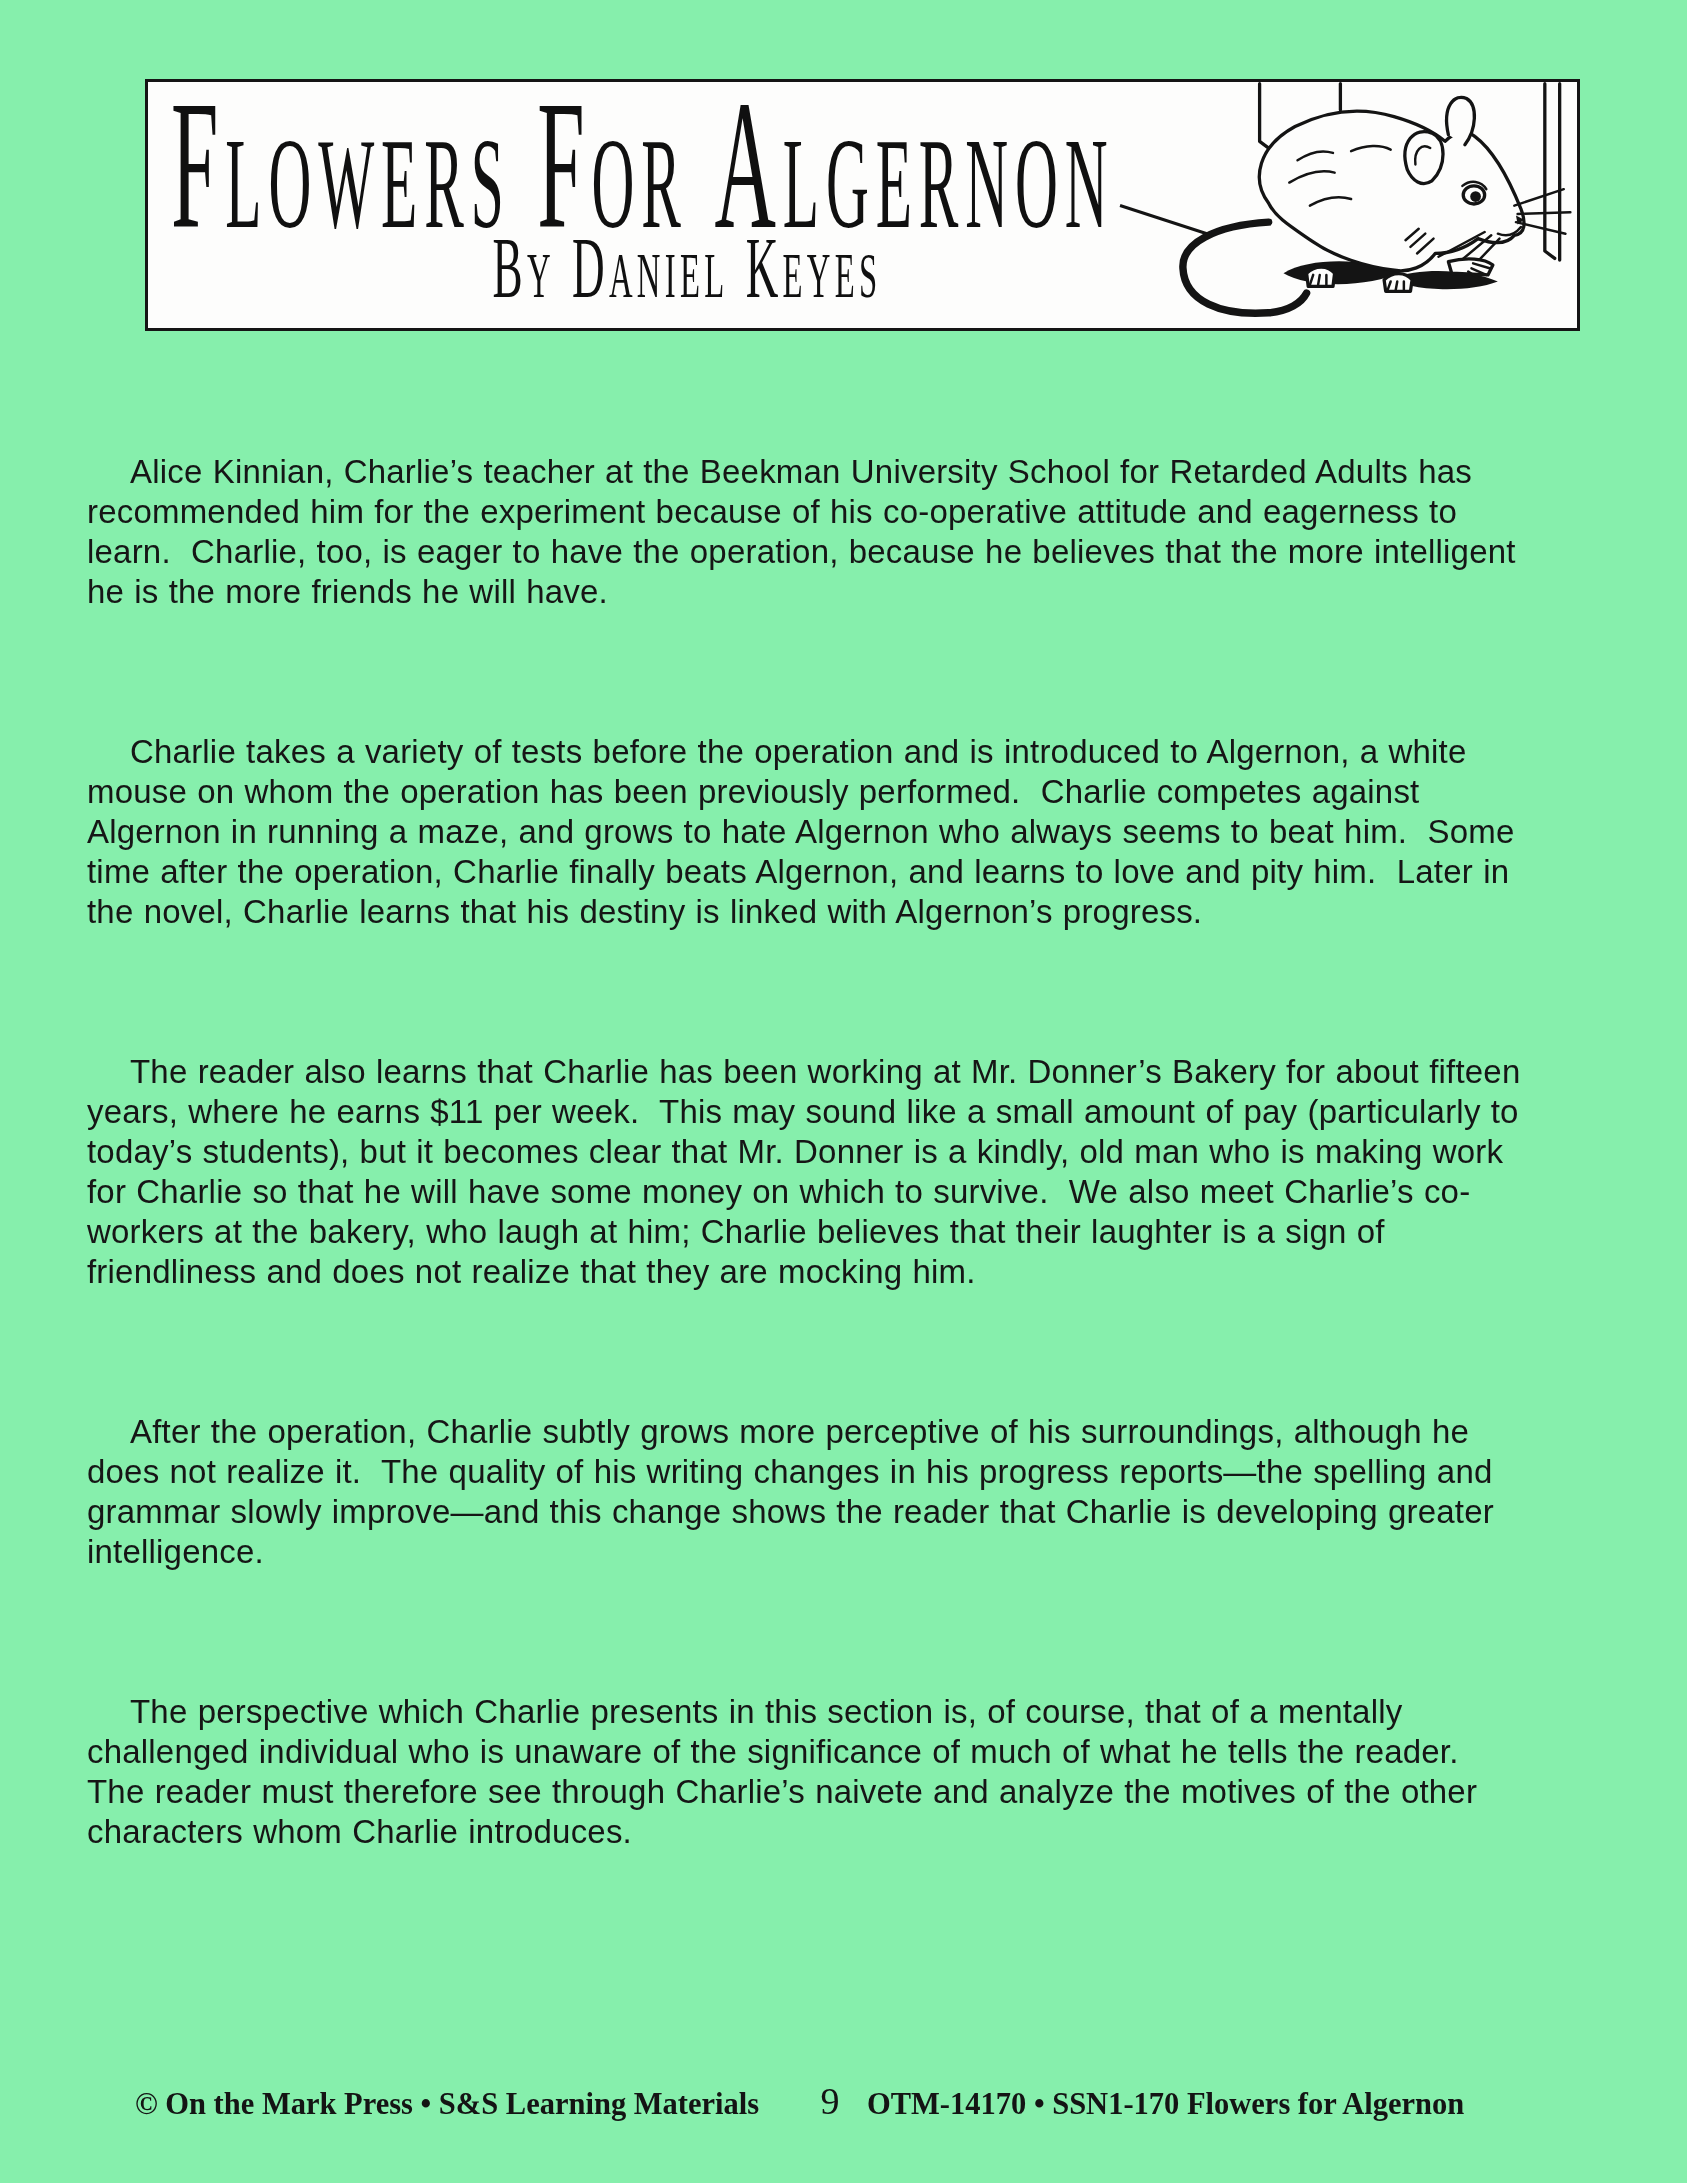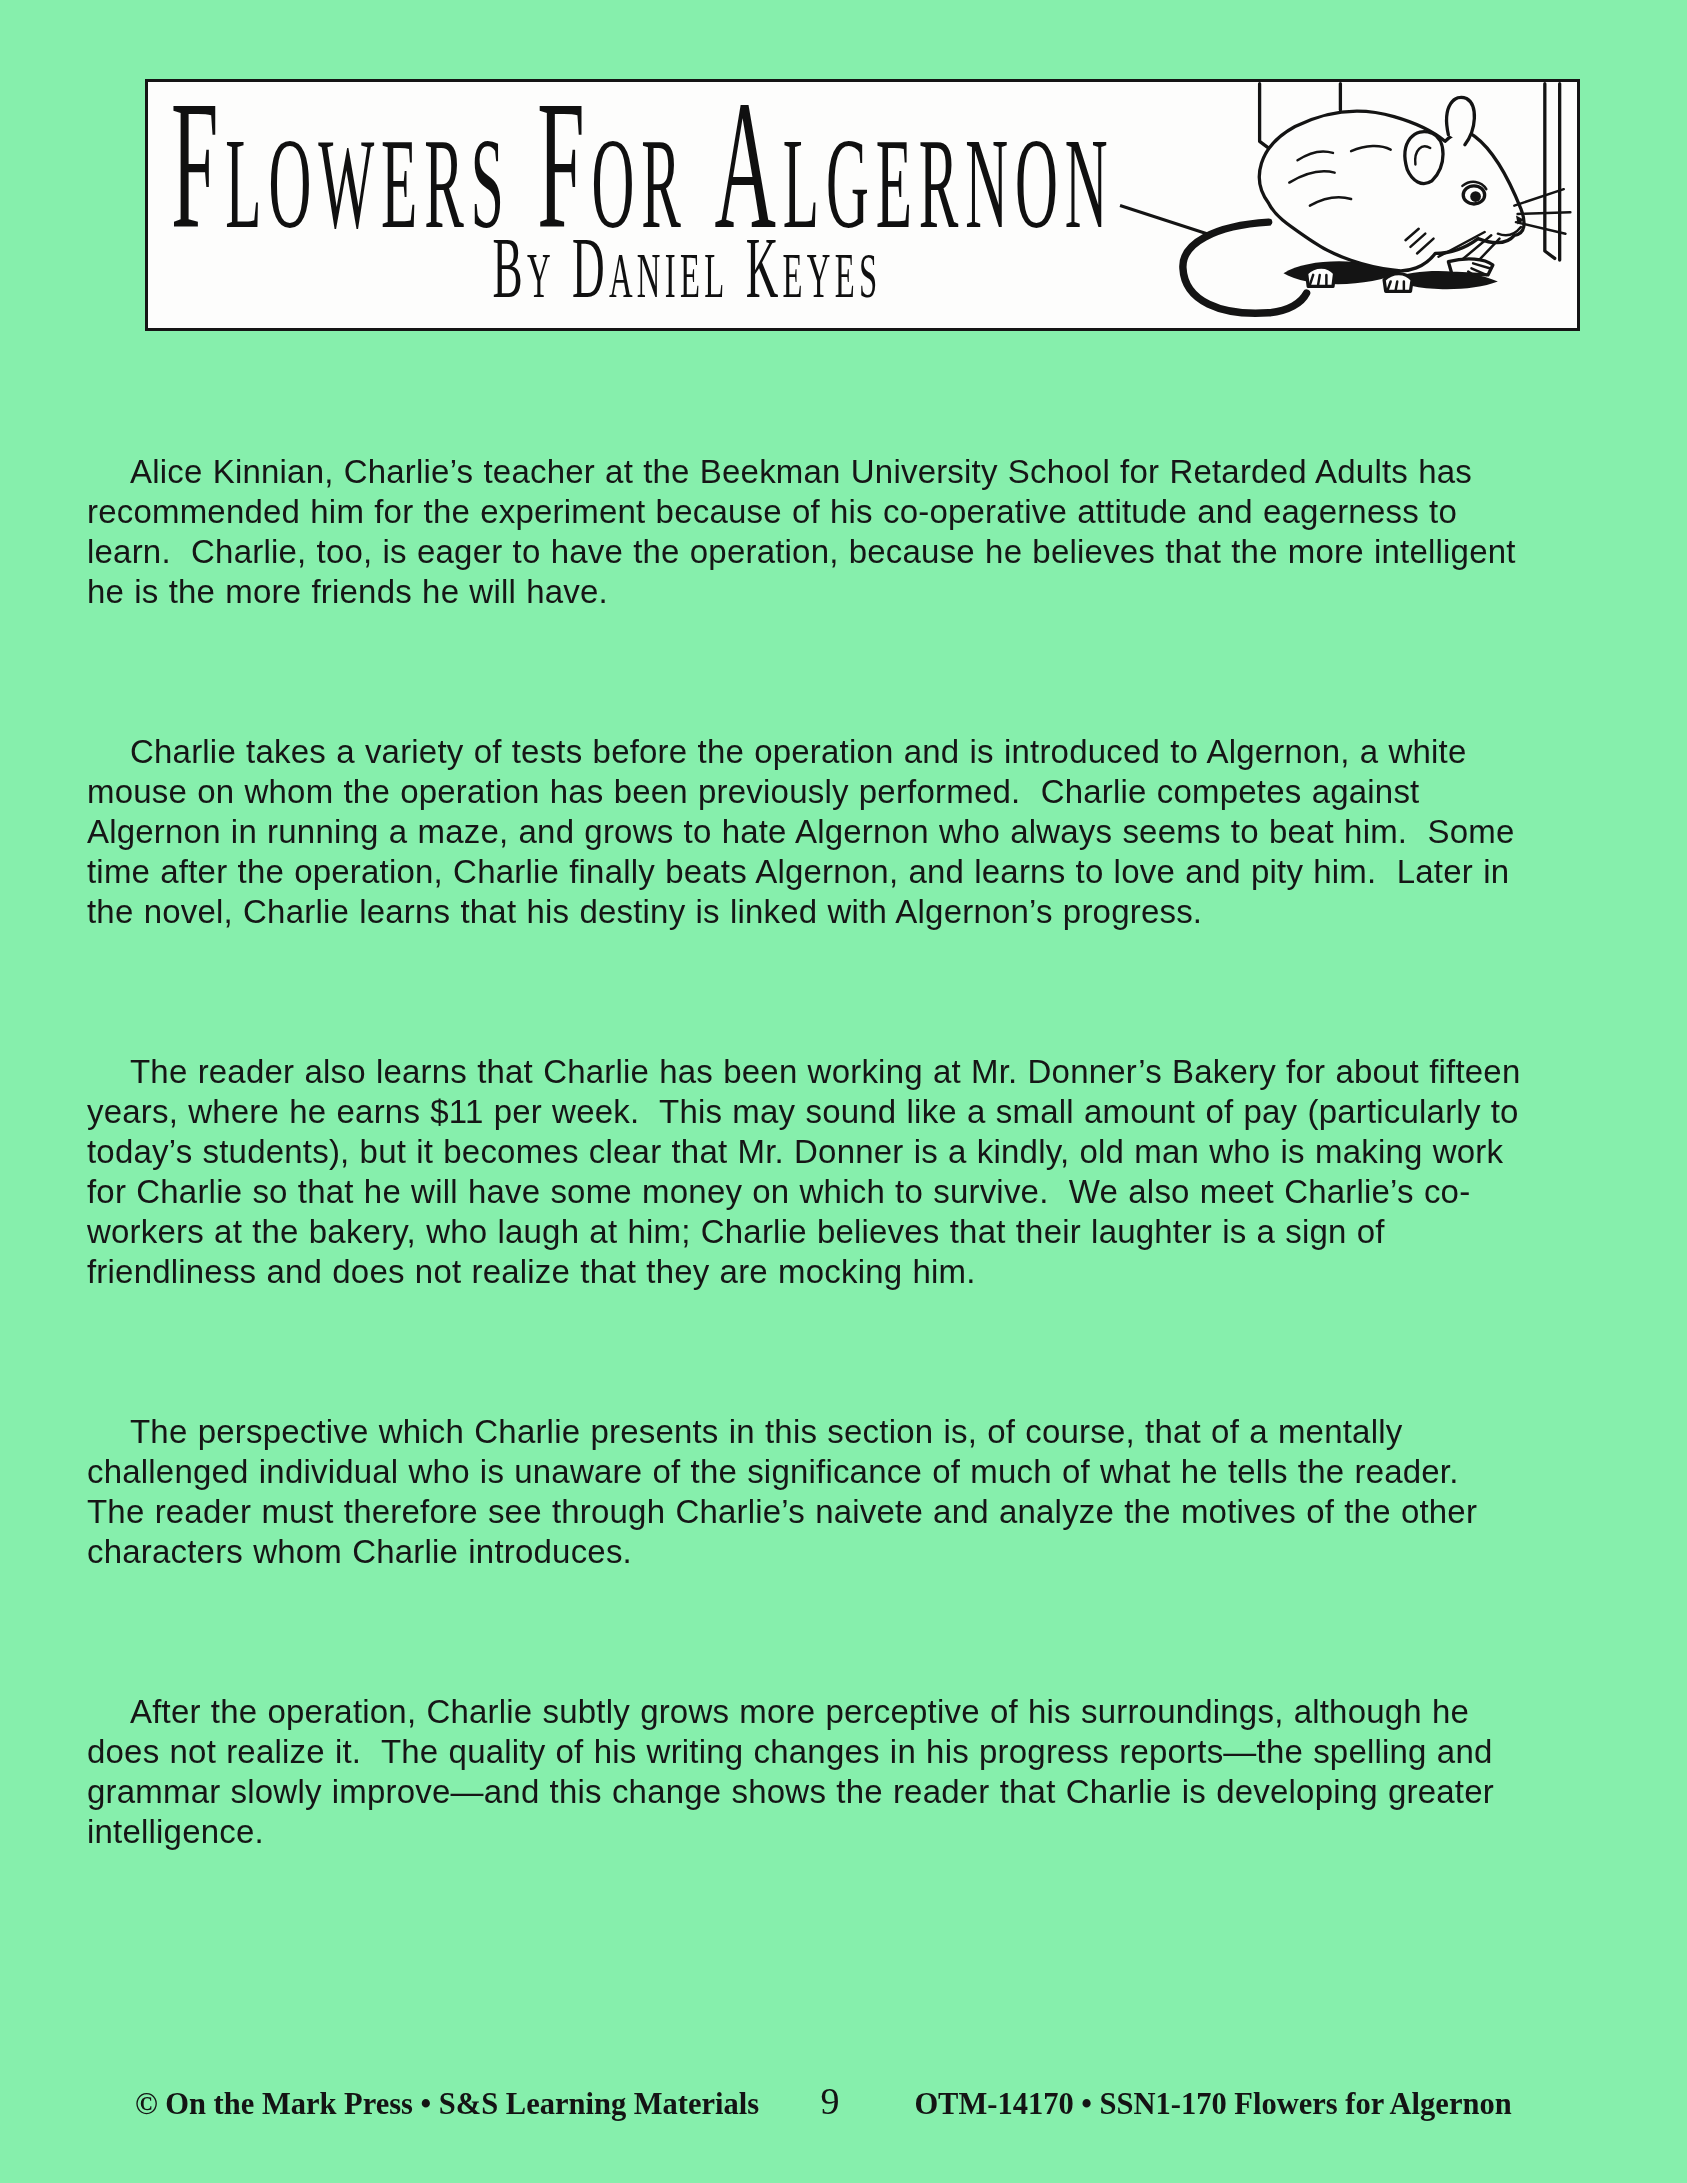--- a/index.html
+++ b/index.html
@@ -65,21 +65,21 @@
 
   
   .footer {
     position:absolute; left:101px; right:128px; top:2079px;
     display:flex; align-items:baseline;
     font-family:"Liberation Serif", serif;
     font-weight:bold; font-size:30.5px; color:#141414;
   }
   .f-left  { flex:1; text-align:center; }
   .f-page  { width:74px; text-align:center; font-weight:normal; font-size:38px; }
-  .f-right { flex:1; text-align:center; }
+  .f-right { flex:1; text-align:left; }
 </style>
 </head>
 <body>
 
 <div class="page">
 
   <div class="header-box">
 
     <div class="title-line">
       <span class="title-word"><span class="cap-big">F</span><span class="cap-small">LOWERS</span></span><span class="title-word"><span class="cap-big">F</span><span class="cap-small">OR</span></span><span class="title-word"><span class="cap-big">A</span><span class="cap-small">LGERNON</span></span>
@@ -132,22 +132,22 @@
 
       <path d="M368 218 C390 212 412 214 422 222 L416 234 L372 232 Z" fill="#fdfdfc"></path>
       <path d="M398 220 l20 6 M396 226 l18 8 M392 230 l14 9" stroke-width="3"></path>
     </svg>
   </div>
 
   <div class="content">
     <p class="ind">Alice Kinnian, Charlie’s teacher at the Beekman University School for Retarded Adults has recommended him for the experiment because of his co-operative attitude and eagerness to learn.  Charlie, too, is eager to have the operation, because he believes that the more intelligent he is the more friends he will have.</p>
     <p class="ind">Charlie takes a variety of tests before the operation and is introduced to Algernon, a white mouse on whom the operation has been previously performed.  Charlie competes against Algernon in running a maze, and grows to hate Algernon who always seems to beat him.  Some time after the operation, Charlie finally beats Algernon, and learns to love and pity him.  Later in the novel, Charlie learns that his destiny is linked with Algernon’s progress.</p>
     <p class="ind">The reader also learns that Charlie has been working at Mr. Donner’s Bakery for about fifteen years, where he earns $11 per week.  This may sound like a small amount of pay (particularly to today’s students), but it becomes clear that Mr. Donner is a kindly, old man who is making work for Charlie so that he will have some money on which to survive.  We also meet Charlie’s co-workers at the bakery, who laugh at him; Charlie believes that their laughter is a sign of friendliness and does not realize that they are mocking him.</p>
+    <p class="ind">After the operation, Charlie subtly grows more perceptive of his surroundings, although he does not realize it.  The quality of his writing changes in his progress reports—the spelling and grammar slowly improve—and this change shows the reader that Charlie is developing greater intelligence.</p>
     <p class="ind">The perspective which Charlie presents in this section is, of course, that of a mentally challenged individual who is unaware of the significance of much of what he tells the reader.  The reader must therefore see through Charlie’s naivete and analyze the motives of the other characters whom Charlie introduces.</p>
-    <p class="ind">After the operation, Charlie subtly grows more perceptive of his surroundings, although he does not realize it.  The quality of his writing changes in his progress reports—the spelling and grammar slowly improve—and this change shows the reader that Charlie is developing greater intelligence.</p>
     
 
     
 
     
   </div>
 
   <div class="footer">
     <span class="f-left">© On the Mark Press • S&amp;S Learning Materials</span>
     <span class="f-page">9</span>

